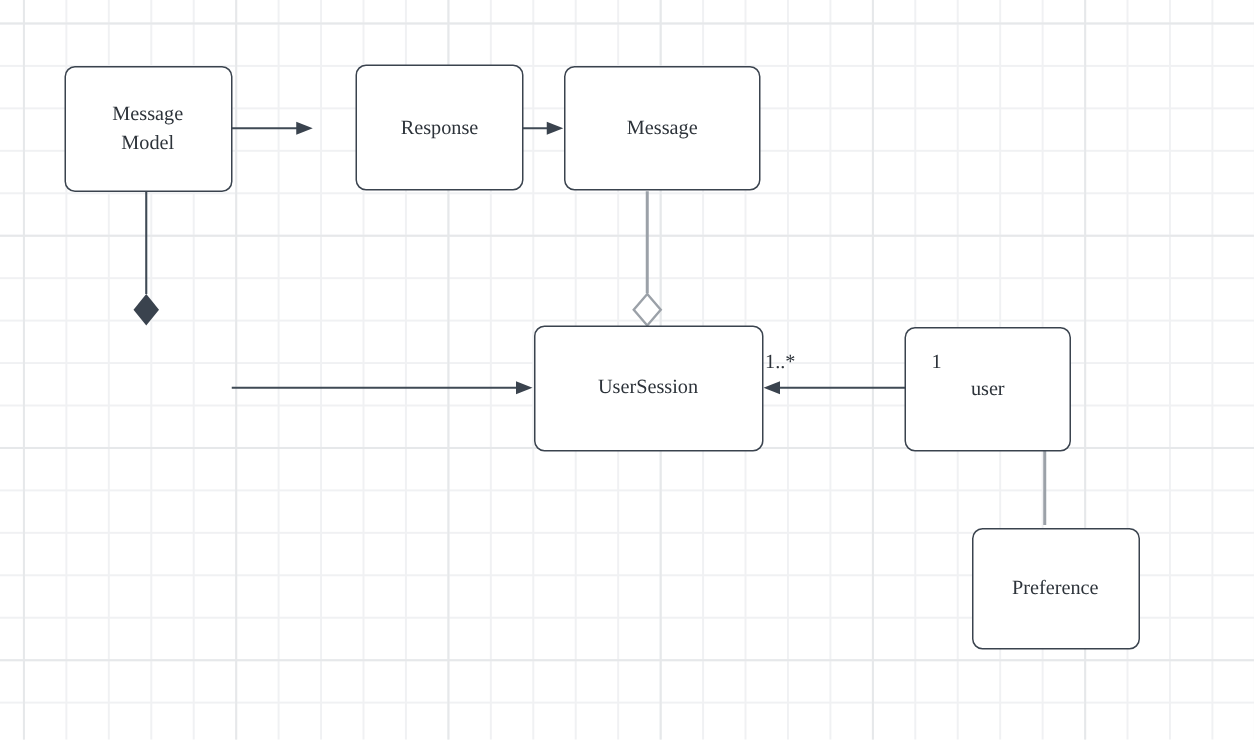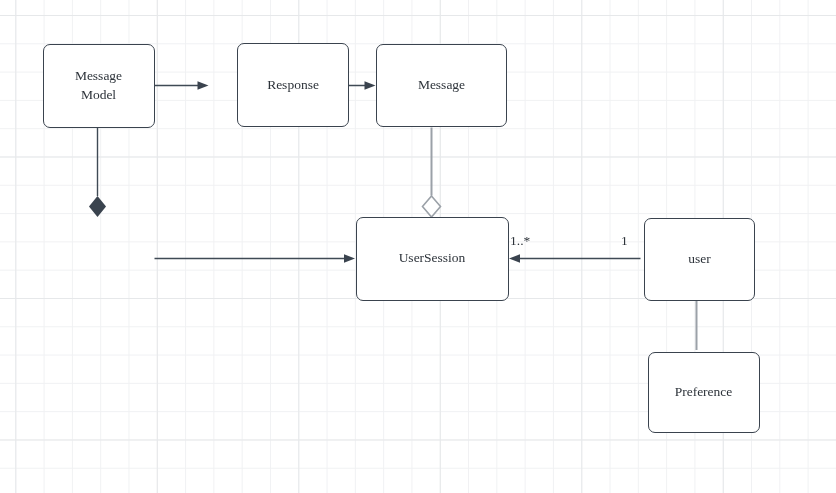--- a/index.html
+++ b/index.html
@@ -50,21 +50,21 @@
     font-size: 13.5px;
     color: #2d333a;
     line-height: 1;
   }
 
   .n-language-model { left: 42.5px; top: 43.5px; width: 112px; height: 84px; }
   .n-response       { left: 209px;  top: 43px;   width: 112px; height: 84px; margin-left: 28px; }
   .n-message        { left: 376px;  top: 44px;   width: 131px; height: 83px; }
   .n-chatbot        { left: 42.5px; top: 217px;  width: 112px; height: 83px; }
   .n-user-session   { left: 355.5px;top: 216.5px;width: 153px; height: 84px; }
-  .n-user           { left: 644px;top: 217.5px;width: 111px; height: 83px; }
+  .n-user           { left: 603px;top: 217.5px;width: 111px; height: 83px; }
   .n-preference     { left: 647.5px;top: 352px;  width: 112px; height: 81px; }
 
   .lbl-target { left: 510px; top: 234px; }
   .lbl-source { left: 621px; top: 234px; }
 </style>
 </head>
 <body>
 
 <div class="canvas">
 

